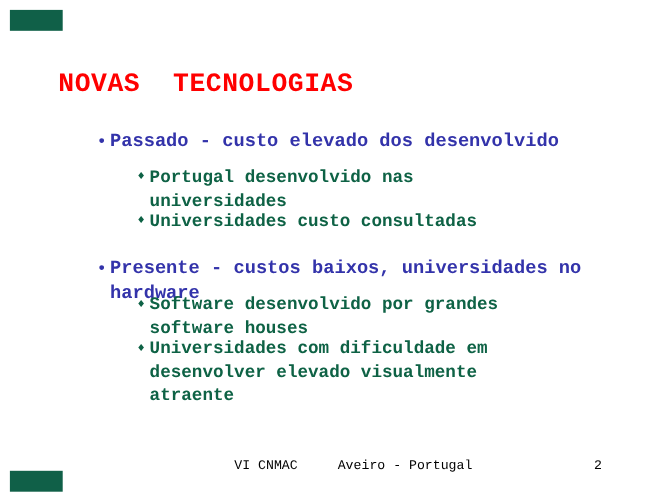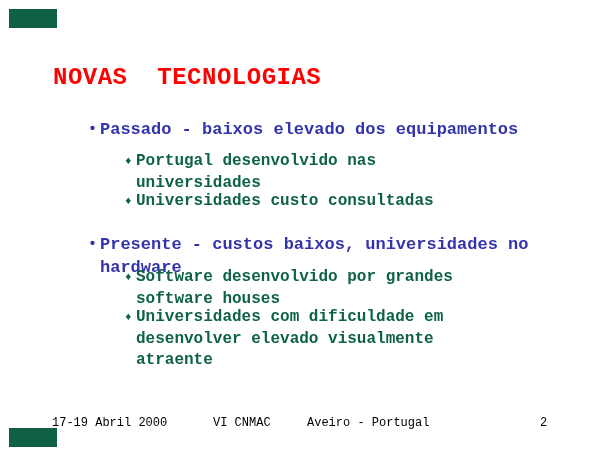--- a/index.html
+++ b/index.html
@@ -85,21 +85,21 @@
 <body>
 
 <div id="slide">
 
   <div class="corner-bar top"></div>
 
   <div class="title">NOVAS  TECNOLOGIAS</div>
 
   <div class="bullet l1 pos-b0">
     <span class="marker">•</span>
-    <span class="text">Passado - baixos elevado dos equipamentos</span>
+    <span class="text">Passado - custo elevado dos desenvolvido</span>
   </div>
 
   <div class="bullet l2 pos-b1">
     <span class="marker">♦</span>
     <span class="text">Portugal desenvolvido nas universidades</span>
   </div>
 
   <div class="bullet l2 pos-b2">
     <span class="marker">♦</span>
     <span class="text">Universidades custo consultadas</span>
@@ -113,20 +113,19 @@
   <div class="bullet l2 pos-b4">
     <span class="marker">♦</span>
     <span class="text">Software desenvolvido por grandes software houses</span>
   </div>
 
   <div class="bullet l2 pos-b5">
     <span class="marker">♦</span>
     <span class="text">Universidades com dificuldade em desenvolver elevado visualmente atraente</span>
   </div>
 
-  <div class="footer-item footer-date">17-19 Abril 2000</div>
   <div class="footer-item footer-event">VI CNMAC</div>
   <div class="footer-item footer-location">Aveiro - Portugal</div>
   <div class="footer-item footer-page">2</div>
 
   <div class="corner-bar bottom"></div>
 
 </div>
 
 </body></html>

